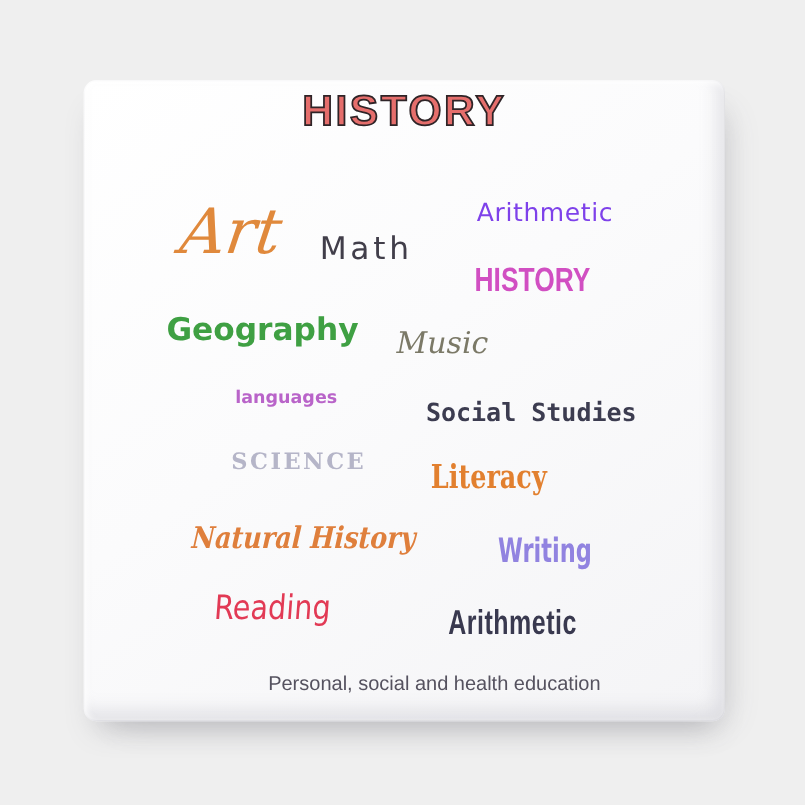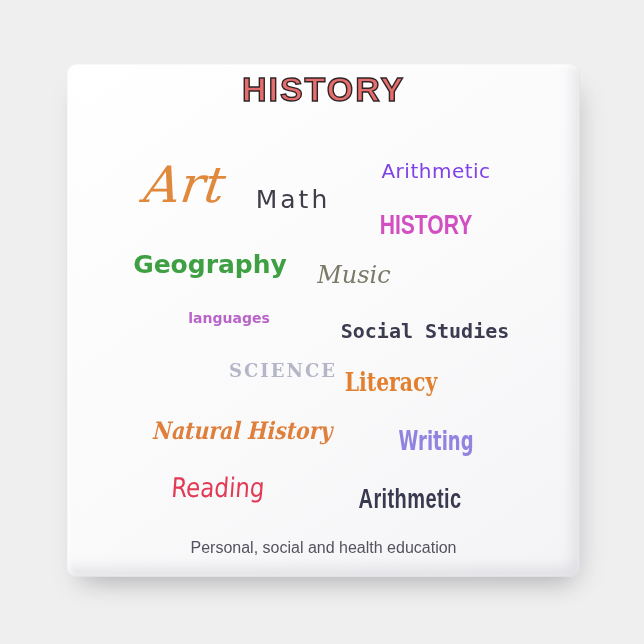--- a/index.html
+++ b/index.html
@@ -42,41 +42,41 @@
   .style-serifitalic{font-family:"DejaVu Serif",serif;font-style:italic;}
   .style-mono{font-family:"DejaVu Sans Mono",monospace;font-weight:bold;}
   .style-serifcaps{font-family:"DejaVu Serif",serif;font-weight:bold;letter-spacing:2px;}
   .style-slab{font-family:"DejaVu Serif",serif;font-weight:bold;transform:scale(0.85,1.1);}
   .style-brushscript{font-family:"DejaVu Serif",serif;font-weight:bold;font-style:italic;transform:scale(0.85,1) skewX(-4deg);}
   .style-condensed{font-family:"DejaVu Sans",sans-serif;font-weight:bold;transform:scale(0.75,1.12);}
   .style-marker{font-family:"DejaVu Sans",sans-serif;transform:scale(0.85,1) skewX(-5deg);}
   .style-heavy{font-family:"Liberation Sans",sans-serif;font-weight:bold;letter-spacing:0.5px;transform:scale(0.8,1.1);}
   .footer-text{
     position:absolute;left:0;bottom:20px;width:100%;text-align:center;
-    font-family:"Liberation Sans",sans-serif;font-size:16px;
+    font-family:"Liberation Sans",sans-serif;font-size:16px;padding-left:24px;
   }
 </style>
 </head>
 <body style="background: rgb(239, 239, 239);">
 
 <div class="stage">
   <div class="magnet">
     <div class="title-block">
       <div class="title-line2" style="color: rgb(229, 110, 108);">HISTORY</div>
     </div>
     <div id="subjects">
         <span class="word" style="left: 118px; top: 121px;"><span class="w-inner style-script" style="color: rgb(224, 137, 60); font-size: 50px;">Art</span></span>
         <span class="word" style="left: 226px; top: 117px;"><span class="w-inner style-hand" style="color: rgb(65, 62, 74); font-size: 25px; margin-top: 36px;">Math</span></span>
         <span class="word" style="left: 369px; top: 107px;"><span class="w-inner style-comic" style="color: rgb(126, 65, 234); font-size: 20px;">Arithmetic</span></span>
         <span class="word" style="left: 359px; top: 161px;"><span class="w-inner style-impact" style="color: rgb(209, 79, 194); font-size: 24px;">HISTORY</span></span>
         <span class="word" style="left: 143px; top: 200px;"><span class="w-inner style-roundbold" style="color: rgb(63, 160, 67); font-size: 25px;">Geography</span></span>
         <span class="word" style="left: 287px; top: 211px;"><span class="w-inner style-serifitalic" style="color: rgb(123, 121, 103); font-size: 24px;">Music</span></span>
         <span class="word" style="left: 152px; top: 254px;"><span class="w-inner style-roundbold" style="color: rgb(185, 100, 201); font-size: 14px; margin-left: 20px;">languages</span></span>
         <span class="word" style="left: 358px; top: 267px;"><span class="w-inner style-mono" style="color: rgb(60, 60, 80); font-size: 20px;">Social Studies</span></span>
-        <span class="word" style="left: 172px; top: 307px; margin-left: 44px;"><span class="w-inner style-serifcaps" style="color: rgb(181, 181, 200); font-size: 18px;">SCIENCE</span></span>
+        <span class="word" style="left: 172px; top: 307px;"><span class="w-inner style-serifcaps" style="color: rgb(181, 181, 200); font-size: 18px;">SCIENCE</span></span>
         <span class="word" style="left: 324px; top: 318px;"><span class="w-inner style-slab" style="color: rgb(226, 128, 47); font-size: 24px;">Literacy</span></span>
         <span class="word" style="left: 176px; top: 367px;"><span class="w-inner style-brushscript" style="color: rgb(223, 127, 60); font-size: 24px;">Natural History</span></span>
         <span class="word" style="left: 369px; top: 377px; text-align: right;"><span class="w-inner style-condensed" style="color: rgb(145, 131, 224); font-size: 24px;">Writing</span></span>
         <span class="word" style="left: 151px; top: 423px;"><span class="w-inner style-marker" style="color: rgb(226, 58, 85); font-size: 27px;">Reading</span></span>
         <span class="word" style="left: 343px; top: 435px;"><span class="w-inner style-heavy" style="color: rgb(57, 57, 79); font-size: 25px;">Arithmetic</span></span>
       </div>
     <div class="footer-text" style="color: rgb(85, 82, 95);">Personal, social and health education</div>
   </div>
 </div>
 

